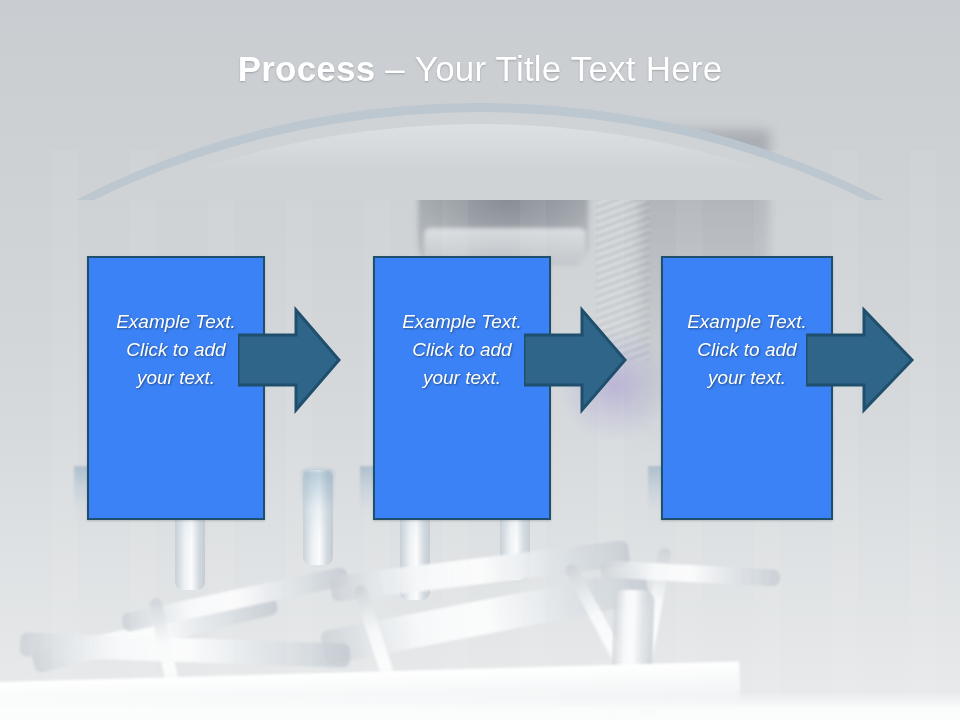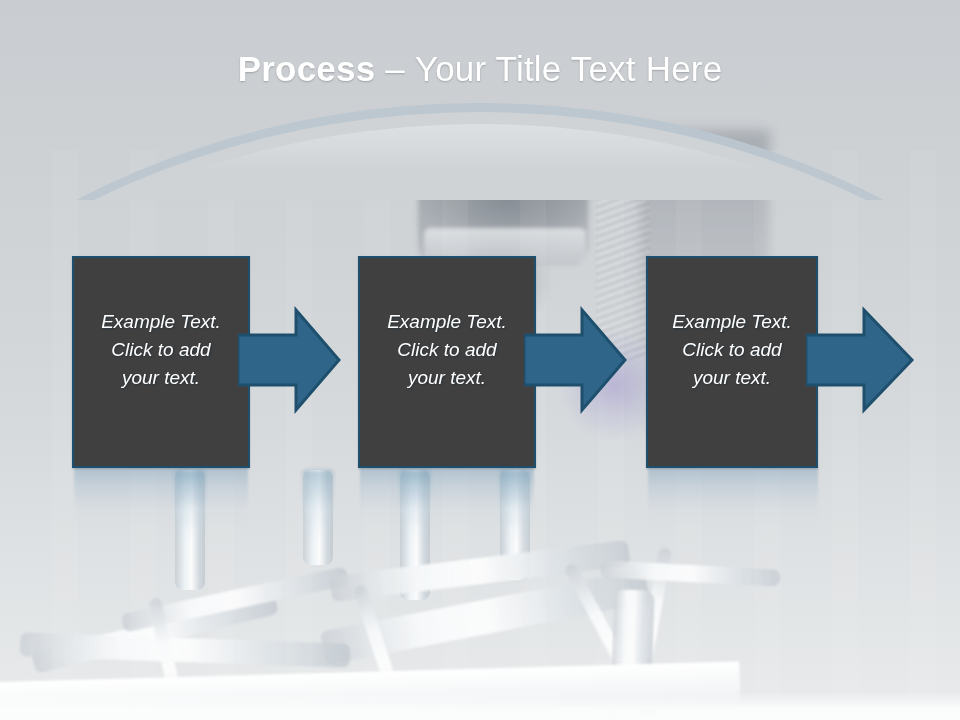--- a/index.html
+++ b/index.html
@@ -238,25 +238,26 @@
     height: 720px;
     pointer-events: none;
   }
   .step {
     position: absolute;
     pointer-events: auto;
   }
   .step-box {
     position: absolute;
     top: 256px;
-    height: 212px;
-    background: #404040;
+    height: 264px;
+    background: #3b82f6;
     border: 2px solid #1e4f6d;
     box-sizing: border-box;
     box-shadow: 0 1px 2px rgba(0,0,0,0.18);
+    margin-left: 15px;
   }
   .step-text {
     position: absolute;
     left: 0; right: 0;
     top: 50px;
     text-align: center;
     color: #ffffff;
     font-style: italic;
     font-size: 19px;
     line-height: 28px;

